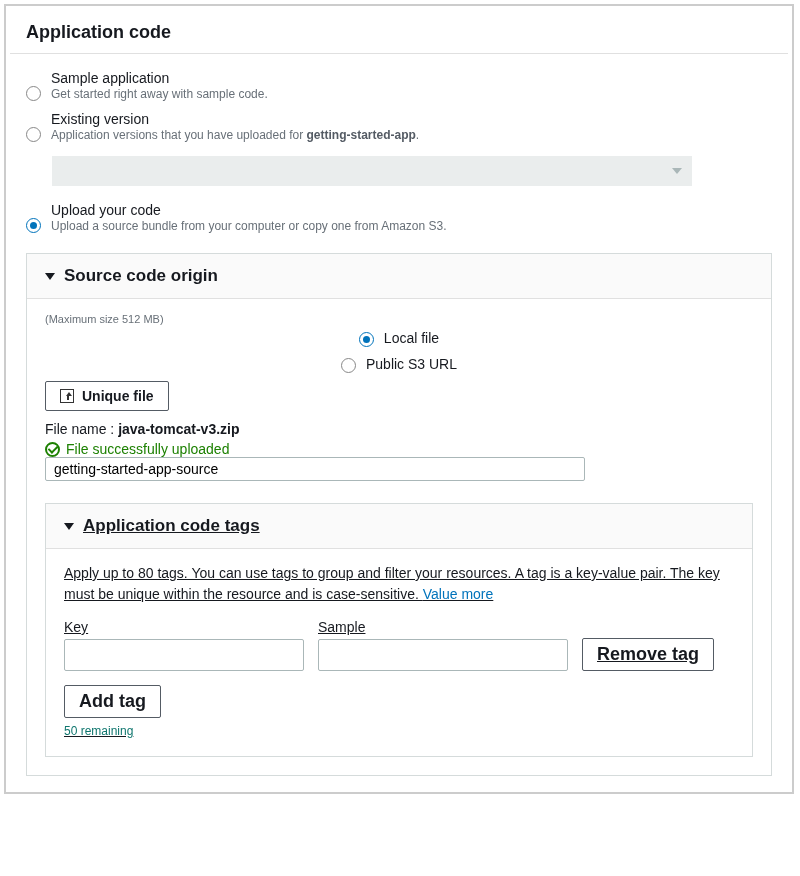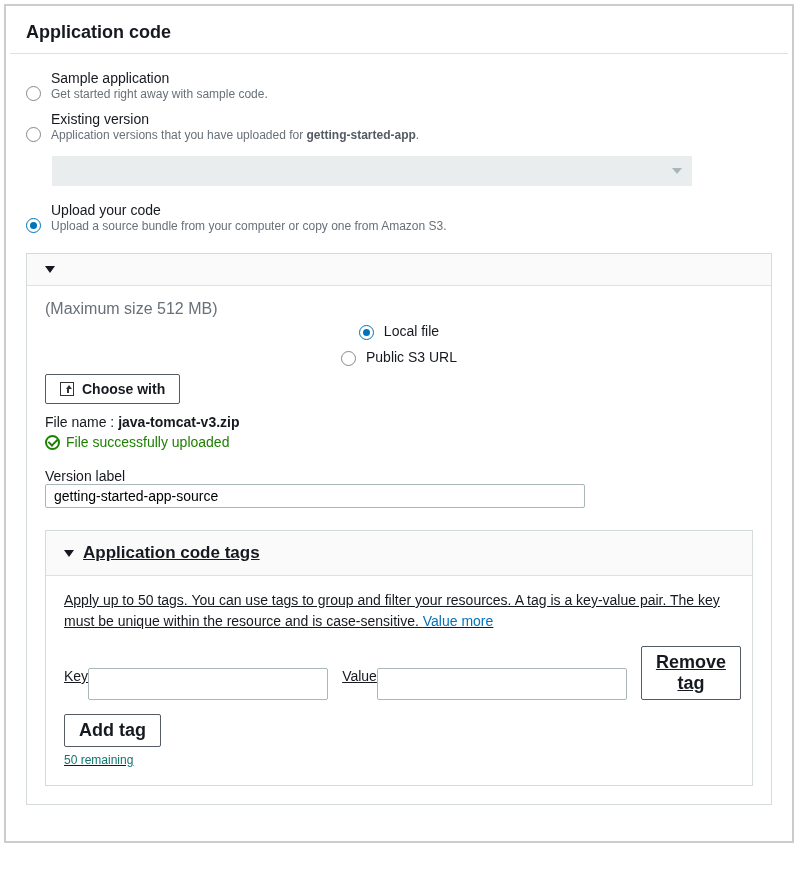--- a/index.html
+++ b/index.html
@@ -7,21 +7,20 @@
     margin: 0;
     font-family: "Amazon Ember", "Helvetica Neue", Arial, sans-serif;
     font-size: 14px;
     color: #16191f;
     background: #fff;
   }
   .outer {
     border: 2px solid #ccc;
     margin: 4px;
     width: 790px;
-    padding-bottom: 20px;
   }
   .section-title {
     font-size: 18px;
     font-weight: 700;
     padding: 16px 20px 10px 20px;
   }
   .hr { border-top: 1px solid #e0e0e0; margin: 0 4px 14px 4px; }
   .option-row {
     display: flex;
     align-items: flex-end;
@@ -70,21 +69,21 @@
   }
   .caret {
     display: inline-block;
     width: 0; height: 0;
     border-left: 5px solid transparent;
     border-right: 5px solid transparent;
     border-top: 7px solid #16191f;
     margin-right: 9px;
   }
   .panel-body { padding: 14px 18px 18px 18px; }
-  .max-size { color: #687078; font-size: 16px; margin-bottom: 4px; }
+  .max-size { color: #687078; font-size: 11px; margin-bottom: 4px; }
   .sub-radio-row {
     display: flex; align-items: center; margin: 4px 0 8px 0; justify-content: center;
   }
   .btn {
     display: inline-flex; align-items: center;
     border: 1px solid #545b64;
     background: #fff;
     color: #16191f;
     font-weight: 700;
     font-size: 14px;
@@ -133,21 +132,21 @@
   .field-desc { font-size: 12px; color: #687078; margin: 2px 0 6px 0; }
   input.text {
     width: 540px; height: 24px;
     border: 1px solid #aab7b8;
     padding: 4px 8px; font-size: 14px;
     border-radius: 2px;
   }
   .tags-desc { font-size: 14px; line-height: 1.5; margin-bottom: 14px; }
   .learn-link { color: #0073bb; text-decoration: none; }
   .tags-row { display: flex; align-items: flex-end; gap: 14px; }
-  .tags-col { display: flex; flex-direction: row; }
+  .tags-col { display: flex; flex-direction: column; }
   .tags-col label { font-size: 14px; margin-bottom: 4px; }
   .tags-col input {
     height: 32px; border: 1px solid #aab7b8; padding: 4px 8px;
     font-size: 14px; border-radius: 2px;
   }
   .key-input { width: 240px; }
   .val-input { width: 250px; }
   .add-tag-row { margin-top: 14px; }
   .remaining { font-size: 12px; color: #0f766e; margin-top: 6px; }
 </style>
@@ -185,68 +184,68 @@
     <div class="radio selected"></div>
     <div>
       <div class="opt-label">Upload your code</div>
       <div class="opt-desc">Upload a source bundle from your computer or copy one from Amazon S3.</div>
     </div>
   </div>
 
   <div class="panel">
     <div class="panel-header">
       <span class="caret"></span>
+      <span>Source code origin</span>
     </div>
     <div class="panel-body">
       <div class="max-size">(Maximum size 512 MB)</div>
 
       <div class="sub-radio-row">
         <div class="radio selected"></div>
         <span>Local file</span>
       </div>
       <div class="sub-radio-row">
         <div class="radio"></div>
         <span>Public S3 URL</span>
       </div>
 
       <div style="margin-top:8px;">
         <button class="btn">
           <span class="upload-icon"></span>
-          <span>Choose with</span>
+          <span>Unique file</span>
         </button>
       </div>
 
       <div class="file-line">
         <span>File name : </span><b>java-tomcat-v3.zip</b>
       </div>
       <div class="success-line">
         <span class="check-circle"></span>
         <span>File successfully uploaded</span>
       </div>
 
-      <div class="field-label">Version label</div>
       <input class="text" type="text" value="getting-started-app-source" style="">
 
       <div class="panel" style="margin:22px 0 0 0;text-decoration:underline;">
         <div class="panel-header">
           <span class="caret"></span>
           <span>Application code tags</span>
         </div>
         <div class="panel-body">
           <div class="tags-desc">
-            <span>Apply up to 50 tags. You can use tags to group and filter your resources. A tag is a key-value pair. The key must be unique within the resource and is case-sensitive. </span><a href="#" class="learn-link">Value more</a>
+            <span>Apply up to 80 tags. You can use tags to group and filter your resources. A tag is a key-value pair. The key must be unique within the resource and is case-sensitive. </span><a href="#" class="learn-link">Value more</a>
           </div>
 
           <div class="tags-row">
             <div class="tags-col">
               <label>Key</label>
               <input class="key-input" type="text" style="">
             </div>
             <div class="tags-col">
-              <label>Value</label>
+              <label>Sample</label>
               <input class="val-input" type="text" style="">
             </div>
             <button class="btn small">Remove tag</button>
           </div>
 
           <div class="add-tag-row">
             <button class="btn small">Add tag</button>
           </div>
           <div class="remaining">50 remaining</div>
         </div>

